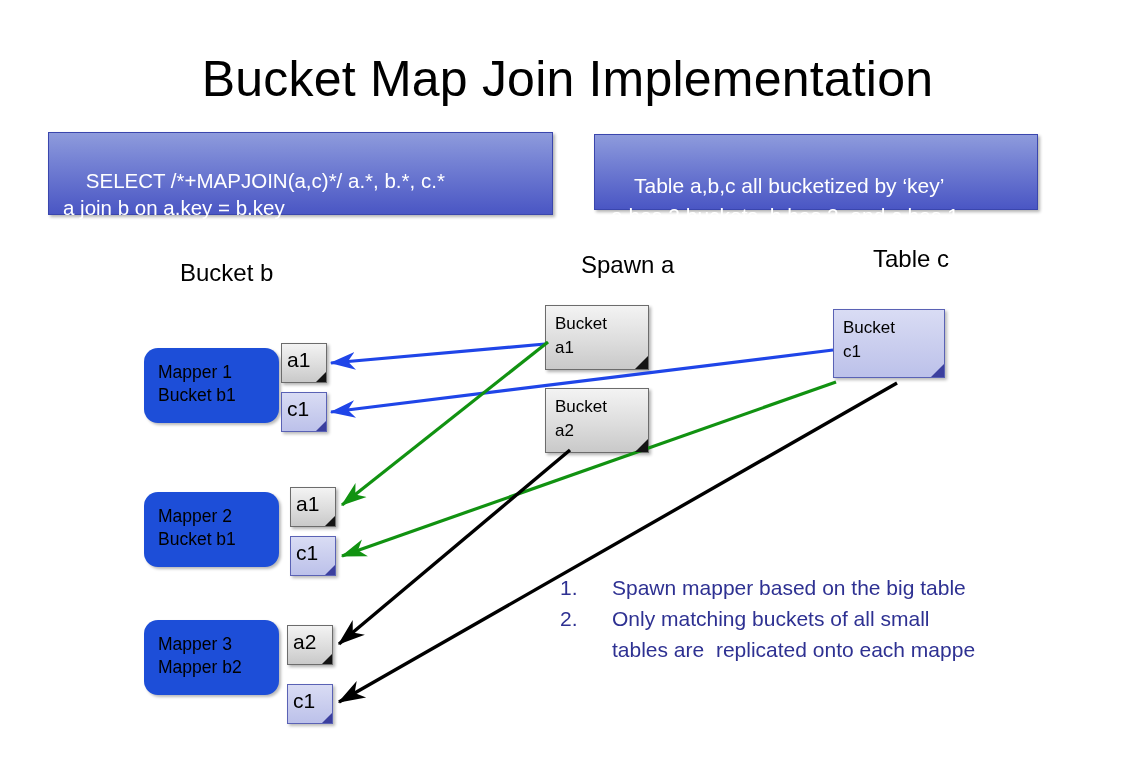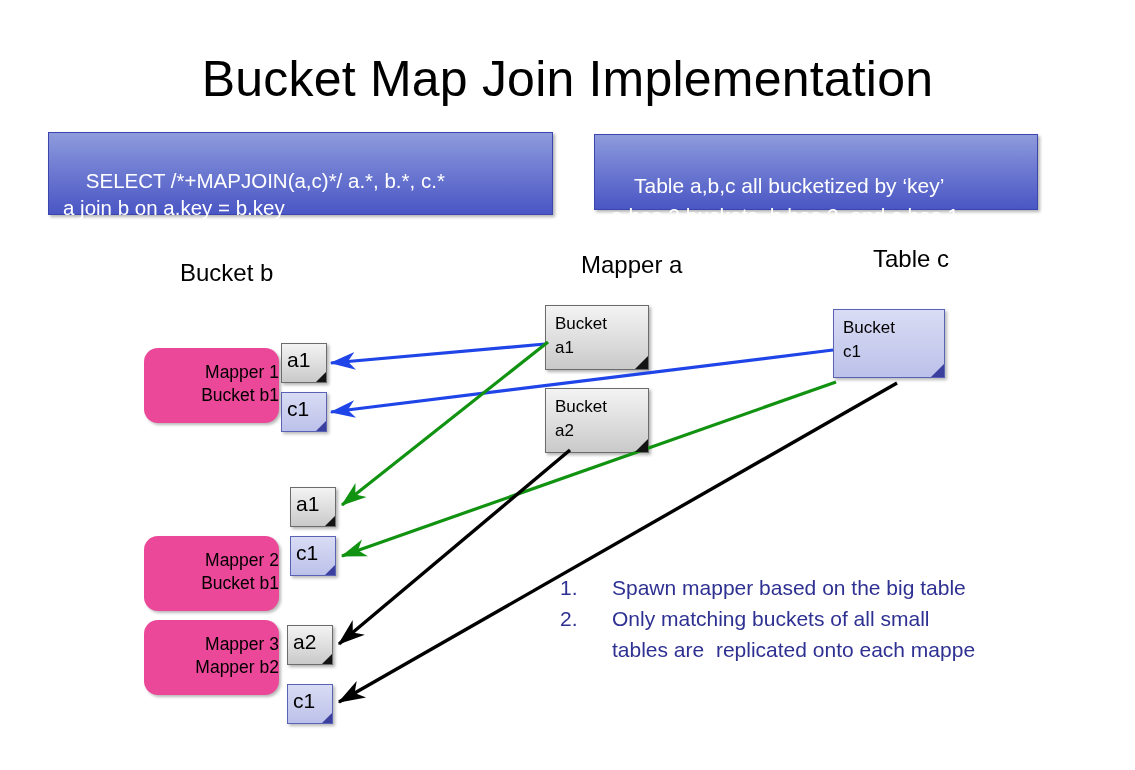--- a/index.html
+++ b/index.html
@@ -68,34 +68,33 @@
     white-space: nowrap;
   }
   #tbl-b { left: 180px; top: 259px; }
   #tbl-a { left: 581px; top: 251px; }
   #tbl-c { left: 853px; top: 245px; margin-left: 20px; }
 
   
   .mapper {
     position: absolute;
     width: 135px; height: 75px;
-    background: #ec4899;
+    background: #1d4ed8;
     border-radius: 14px;
     box-shadow: 2px 2px 3px rgba(0,0,0,0.28);
     color: #000000;
     font-family: "Liberation Sans", sans-serif;
     font-size: 17.5px;
     line-height: 23px;
     padding: 13px 0 0 14px;
     box-sizing: border-box;
     white-space: pre;
-    text-align: right;
   }
   #mapper-1 { left: 144px; top: 348px; }
-  #mapper-2 { left: 144px; top: 492px; margin-top: 44px; }
+  #mapper-2 { left: 144px; top: 492px; }
   #mapper-3 { left: 144px; top: 620px; }
 
   
   .note {
     position: absolute;
     box-sizing: border-box;
     font-family: "Liberation Sans", sans-serif;
     color: #000000;
     white-space: pre;
   }
@@ -199,21 +198,21 @@
 a join b on a.key = b.key
  join c on a.key=c.key;</span>
   </div>
 
   <div class="gbox" id="note-box">
     <span>Table a,b,c all bucketized by ‘key’
 a has 2 buckets, b has 2, and c has 1</span>
   </div>
 
   <div class="tbl-label" id="tbl-b">Bucket  b</div>
-  <div class="tbl-label" id="tbl-a">Mapper  a</div>
+  <div class="tbl-label" id="tbl-a">Spawn  a</div>
   <div class="tbl-label" id="tbl-c">Table  c</div>
 
   <div class="mapper" id="mapper-1"><span>Mapper 1</span>
 <span>Bucket b1</span></div>
 
   <div class="mapper" id="mapper-2"><span>Mapper 2</span>
 <span>Bucket b1</span></div>
 
   <div class="mapper" id="mapper-3"><span>Mapper 3</span>
 <span>Mapper b2</span></div>

